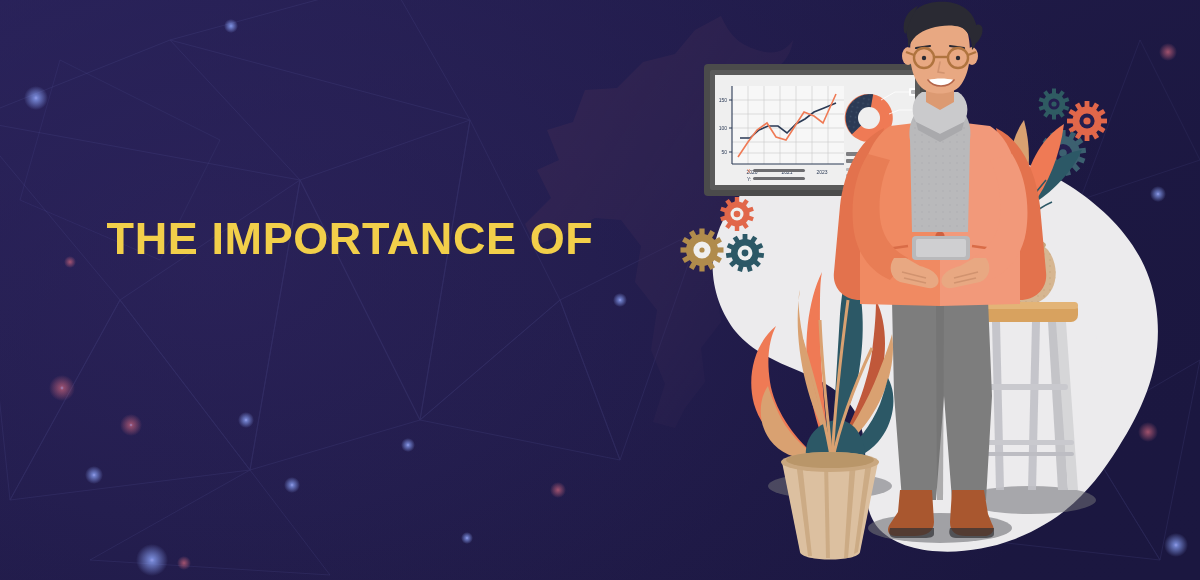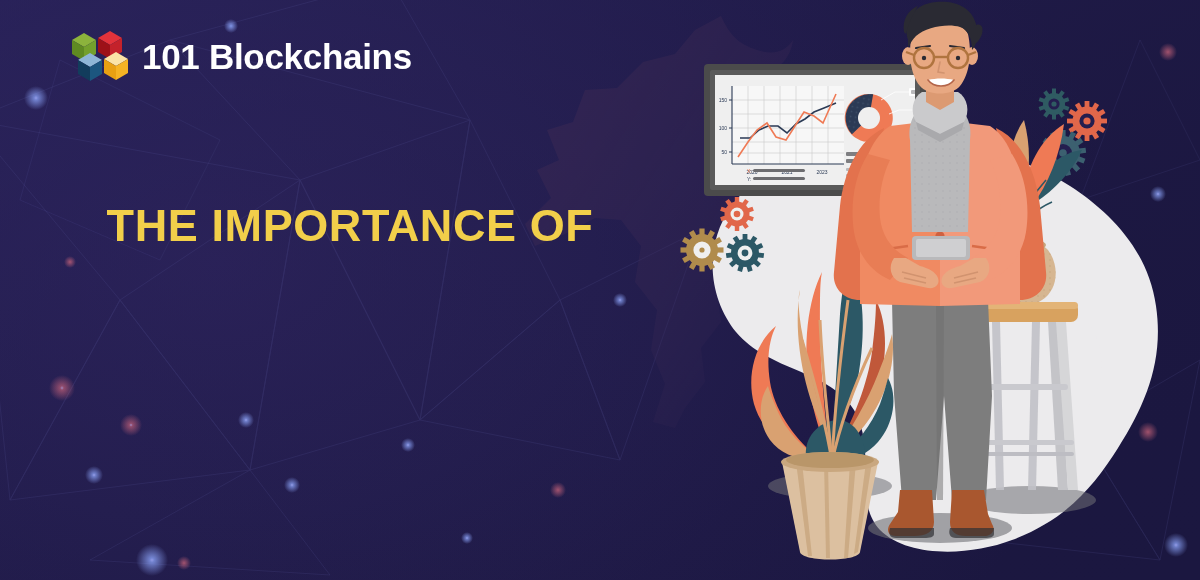--- a/index.html
+++ b/index.html
@@ -57,21 +57,21 @@
     width:620px;
     text-align:center;
     z-index:20;
     color:#f2cf4a;
     font-size:45px;
     font-weight:bold;
     line-height:1.35;
     letter-spacing:.6px;
     text-transform:uppercase;
   }
-  .headline .ln { display:block; }
+  .headline .ln { display:block;margin-top:13px; }
 
   
   .illus {
     position:absolute;
     left:640px; top:0;
     width:560px; height:580px;
     z-index:10;
   }
   .illus svg { display:block; width:100%; height:100%; }
 </style>
@@ -169,49 +169,20 @@
         C246 142 228 156 206 166 L212 196 L196 214
         L206 250 L190 268 L196 312 L176 338 L180 372
         L160 398 L150 418 L128 412 L140 374 L126 340
         L132 300 L110 272 L116 236 L96 210 L70 208
         L40 224 L10 236 L0 214 L26 188 L12 160 L34 150
         L22 120 L48 112 L60 80 L92 78 L118 52 L150 44
         L170 20 Z"></path>
     </svg>
   </div>
 
-  <div class="logo-row">
-    <svg class="logo-mark" viewBox="0 0 62 60">
-
-      <g>
-        <path d="M4 14 L16 7 L28 14 L16 21 Z" fill="#8cb33c"></path>
-        <path d="M4 14 L16 21 L16 35 L4 28 Z" fill="#5f8a22"></path>
-        <path d="M28 14 L16 21 L16 35 L28 28 Z" fill="#74a02c"></path>
-      </g>
-
-      <g>
-        <path d="M30 12 L42 5 L54 12 L42 19 Z" fill="#e2333b"></path>
-        <path d="M30 12 L42 19 L42 33 L30 26 Z" fill="#9d1118"></path>
-        <path d="M54 12 L42 19 L42 33 L54 26 Z" fill="#c4222b"></path>
-      </g>
-
-      <g>
-        <path d="M10 34 L22 27 L34 34 L22 41 Z" fill="#8fb6d6"></path>
-        <path d="M10 34 L22 41 L22 55 L10 48 Z" fill="#123c5c"></path>
-        <path d="M34 34 L22 41 L22 55 L34 48 Z" fill="#1c567f"></path>
-      </g>
-
-      <g>
-        <path d="M36 33 L48 26 L60 33 L48 40 Z" fill="#fbe3a6"></path>
-        <path d="M36 33 L48 40 L48 54 L36 47 Z" fill="#e8a012"></path>
-        <path d="M60 33 L48 40 L48 54 L60 47 Z" fill="#f5b324"></path>
-      </g>
-    </svg>
-    <span class="logo-text">101 Blockchains</span>
-  </div>
 
   <h1 class="headline">
     <span class="ln">THE IMPORTANCE OF</span>
   </h1>
 
   <div class="illus">
     <svg viewBox="0 0 560 580">
       <defs>
         <clipPath id="screenClip">
             <rect x="75" y="75" width="200" height="110"></rect>

